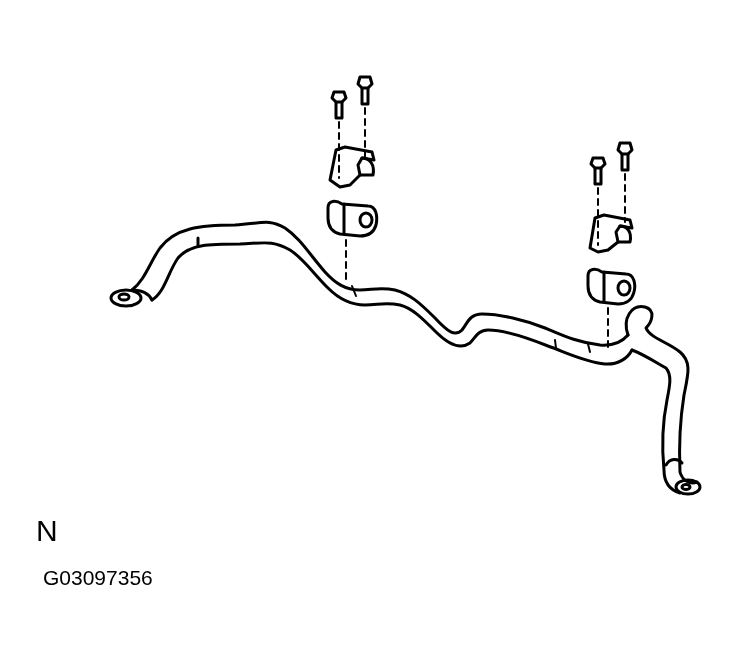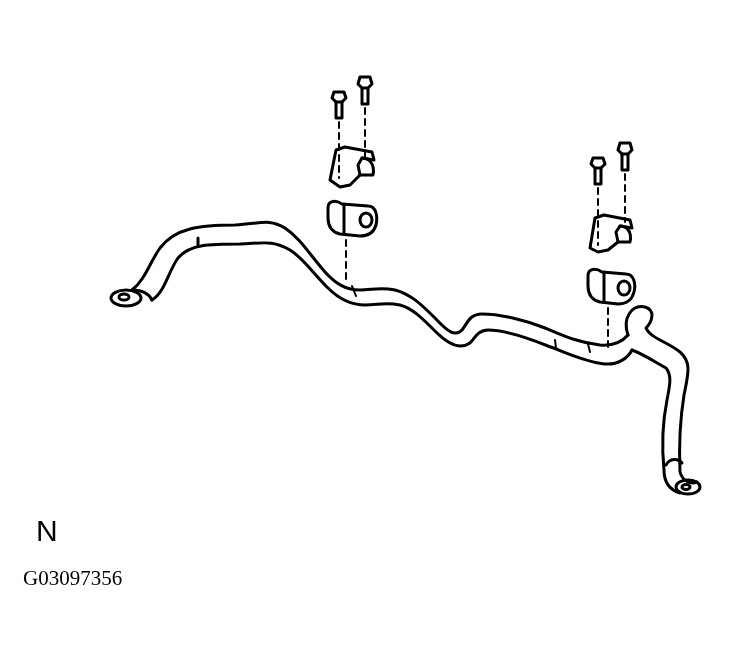--- a/index.html
+++ b/index.html
@@ -1,19 +1,19 @@
 <!DOCTYPE html>
 <html><head>
 <meta charset="utf-8">
 <style>
   html, body { margin:0; padding:0; background:#ffffff; }
   body { width:737px; height:664px; position:relative; overflow:hidden; font-family:"Liberation Sans", sans-serif; }
   #diagram { position:absolute; left:0; top:0; width:737px; height:664px; }
   .label-n { position:absolute; left:36px; top:514px; font-size:30px; color:#000; font-family:"Liberation Sans", sans-serif; }
-  .label-code { position:absolute; left:23px; top:566px; font-size:21px; color:#000; font-family:Liberation Serif, serif; }
+  .label-code { position:absolute; left:43px; top:566px; font-size:21px; color:#000; font-family:Liberation Sans, sans-serif; }
 </style>
 </head>
 <body>
 
 <svg id="diagram" viewBox="0 0 737 664" xmlns="http://www.w3.org/2000/svg">
   <g fill="none" stroke="#000" stroke-width="3" stroke-linecap="round" stroke-linejoin="round">
 
     <g>
       <path d="M132,290 C145,280 150,262 160,248 C175,228 200,225 235,225 C260,224 268,218 285,228 C300,238 310,255 325,272 C335,283 345,290 360,290 C372,290 380,287 395,290 C410,294 420,303 435,318 C448,332 455,337 462,330 C468,322 470,314 482,314 C500,314 525,320 545,328 C560,334 575,342 600,345 C612,346 622,342 628,335"></path>
       <path d="M152,300 C165,292 168,272 178,258 C190,244 210,244 240,244 C265,243 272,240 290,250 C303,258 312,272 328,288 C338,298 350,305 365,305 C378,305 385,302 400,305 C412,308 422,318 436,332 C448,344 460,350 470,343 C475,338 478,330 488,330 C505,330 528,338 548,346 C565,352 585,362 605,364 C618,365 628,358 632,350"></path>

